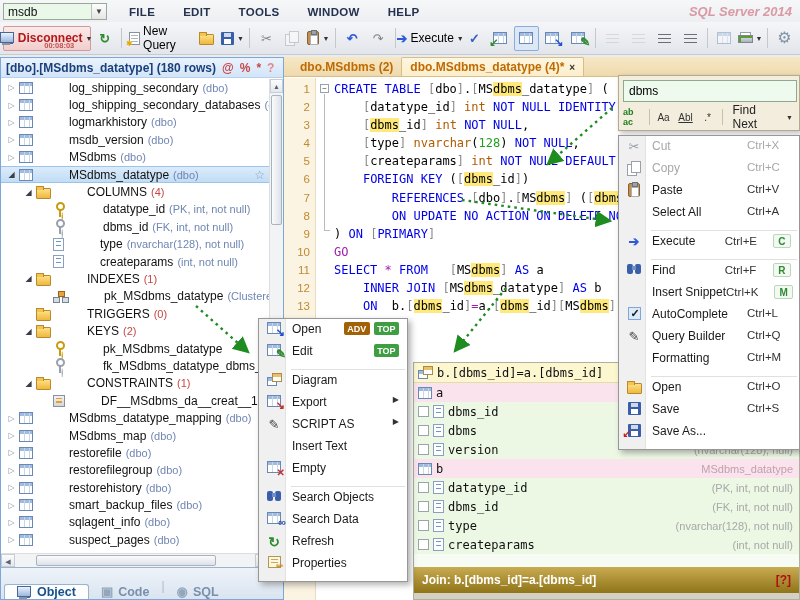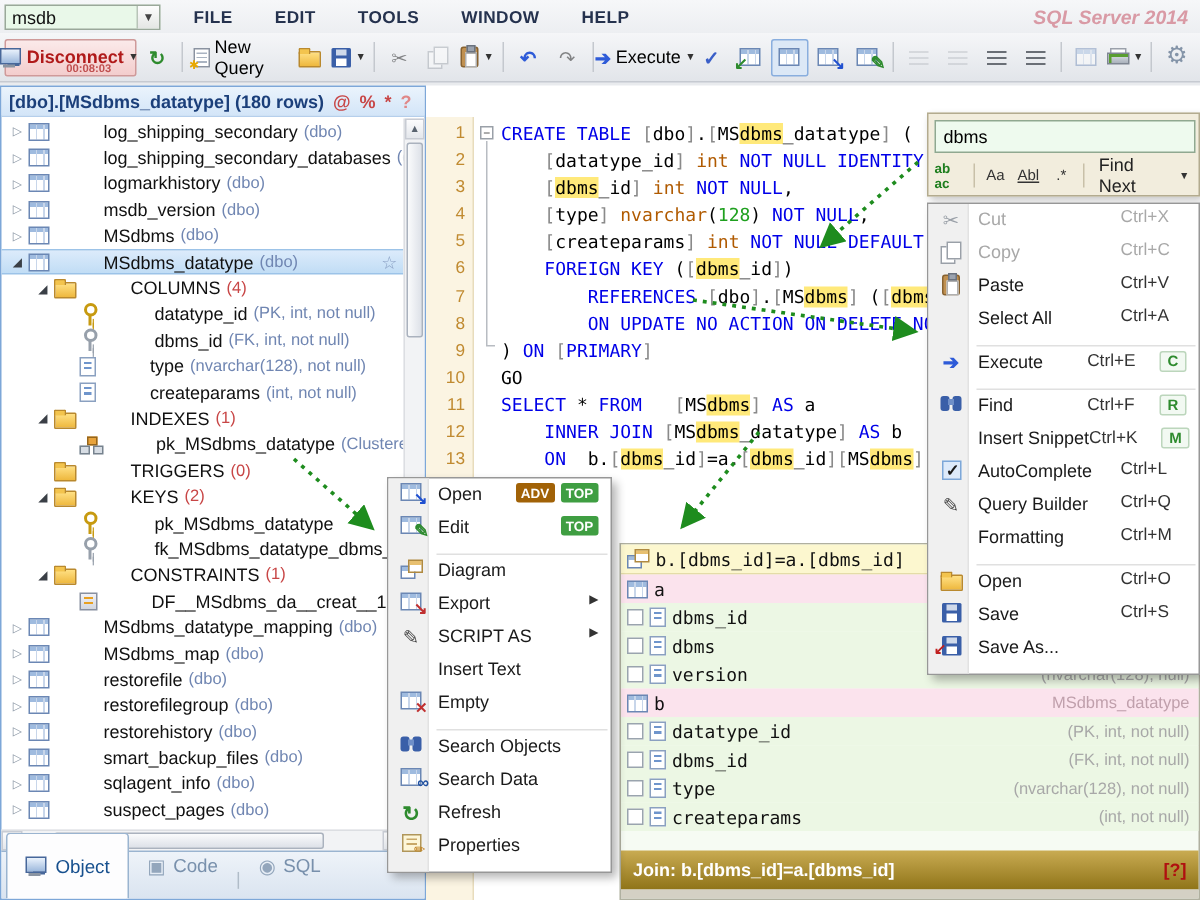--- a/index.html
+++ b/index.html
@@ -106,40 +106,40 @@
   .sfx.count { color:#c84646; }
   .star { position:absolute; right:4px; color:#8aa0c4; font-size:12px; }
   #vscroll { position:absolute; right:0; top:21px; width:14px; bottom:46px; background:#f2f3f5; border-left:1px solid #dcdee2; }
   #vscroll .up { position:absolute; top:0; left:0; right:0; height:14px; text-align:center; font-size:7px; color:#5a6470; line-height:14px; background:linear-gradient(#fcfcfd,#e4e7ec); border:1px solid #c8ccd4; }
   #vscroll .thumb { position:absolute; top:16px; left:1px; width:11px; height:130px; background:linear-gradient(90deg,#fafbfc,#dde1e8); border:1px solid #aab2be; border-radius:2px; }
   #hscroll { position:absolute; left:0; right:14px; bottom:32px; height:14px; background:#f2f3f5; border-top:1px solid #dcdee2; }
   #hscroll .la,#hscroll .ra { position:absolute; top:0; width:14px; height:13px; font-size:7px; color:#5a6470; text-align:center; line-height:13px; background:linear-gradient(#fcfcfd,#e4e7ec); border:1px solid #c8ccd4; }
   #hscroll .la { left:0; } #hscroll .ra { right:0; }
   #hscroll .thumb { position:absolute; left:35px; top:1px; width:180px; height:11px; background:linear-gradient(#fafbfc,#dde1e8); border:1px solid #aab2be; border-radius:2px; }
   #xtabs { position:absolute; left:0; right:0; bottom:0; height:32px; background:linear-gradient(#eef3f9,#dae4f0); border-top:1px solid #9ab4d0; display:flex; align-items:flex-end; padding:0 3px; }
-  .xtab { height:44px; display:flex; align-items:center; gap:5px; padding:0 12px; color:#7890ac; font-weight:normal; font-size:12.5px; }
+  .xtab { height:15px; display:flex; align-items:center; gap:5px; padding:0 12px; color:#7890ac; font-weight:bold; font-size:12.5px; }
   .xtab.active { background:#fdfdfe; border:1px solid #9ab4d0; border-bottom:none; border-radius:3px 3px 0 0; color:#17508e; }
   .xtab-sep { color:#b0bcc8; margin:0 0 6px; }
 
   
   #editor { left:284px; top:57px; width:516px; height:543px; background:#fff; }
   #etabs { position:absolute; left:0; top:0; right:0; height:20px; background:linear-gradient(#f6e7c4,#eedaae); border-bottom:1px solid #d9bd84; display:flex; align-items:flex-end; padding-left:8px; }
   .etab { height:19px; padding:0 8px; display:flex; align-items:center; gap:5px; color:#c06a00; font-weight:bold; font-size:12px; }
   .etab.active { background:linear-gradient(#fdf6e0,#fbeecb); border:1px solid #d9bd84; border-bottom:none; border-radius:2px 2px 0 0; }
   .etab .x { color:#333; font-weight:bold; font-size:10px; }
   #gutter { position:absolute; left:0; top:21px; width:32px; bottom:0; background:#fbf4e2; border-right:1px solid #e8dcbc; text-align:right; padding:2px 5px 0 0; color:#c08a30; font-size:11.5px; }
   .gnum { height:18.1px; line-height:18.1px; }
   #fold { position:absolute; left:35px; top:21px; width:13px; bottom:0; }
   #fold .box { position:absolute; left:1px; top:6px; width:9px; height:9px; border:1px solid #9aa0a8; background:#fff; color:#444; font-size:8px; line-height:7px; text-align:center; }
   #fold .vline { position:absolute; left:5px; top:16px; width:1px; height:136px; background:#b8bcc2; }
   #fold .tick { position:absolute; left:5px; top:152px; width:6px; height:1px; background:#b8bcc2; }
   #code { position:absolute; left:50px; top:21px; right:0; bottom:0; padding-top:2px; font-family:"DejaVu Sans Mono",monospace; font-size:12px; white-space:pre; overflow:hidden; }
   .cline { height:18.1px; line-height:18.1px; }
   .c-k { color:#0000e8; } .c-t { color:#b05a00; } .c-n { color:#1fa01f; }
-  .c-p { color:#8a8a8a; } .c-i { color:#000; } .c-g { color:#000000; }
+  .c-p { color:#8a8a8a; } .c-i { color:#000; } .c-g { color:#a21caf; }
   .c-h { color:#000; background:#ffe97a; }
 
   
   #searchpanel { left:618px; top:75px; width:182px; height:56px; background:#f2eddd; border:1px solid #b3ab8f; box-shadow:2px 2px 5px rgba(0,0,0,.25); z-index:30; }
   #searchpanel input { position:absolute; left:4px; top:4px; width:174px; height:22px; background:#eefaee; border:1px solid #90a890; font-size:12px; padding:0 5px; font-family:"Liberation Sans",sans-serif; }
   #searchrow { position:absolute; left:4px; top:30px; right:0; height:22px; display:flex; align-items:center; gap:2px; }
   .sbtn { min-width:20px; height:20px; display:flex; align-items:center; justify-content:center; font-size:10px; color:#333; border-radius:2px; }
   .sbtn.rep { color:#1e7e1e; font-weight:bold; font-size:9px; }
   .sbtn.ww { text-decoration:underline; }
   .ssep { width:1px; height:16px; background:#c8c0a8; margin:0 2px; }
@@ -473,20 +473,29 @@
     </div>
     <span class="xtab-sep">|</span>
     <div class="xtab">
       <span class="glyph" style="color:#93a6bc;font-size:13px">◉</span>
       <span>SQL</span>
     </div>
   </div>
 </div>
 
 <div id="editor" class="abs">
+  <div id="etabs">
+    <div class="etab">
+      <span>dbo.MSdbms (2)</span>
+    </div>
+    <div class="etab active">
+      <span>dbo.MSdbms_datatype (4)*</span>
+      <span class="x">×</span>
+    </div>
+  </div>
   <div id="gutter">
       <div class="gnum">1</div>
       <div class="gnum">2</div>
       <div class="gnum">3</div>
       <div class="gnum">4</div>
       <div class="gnum">5</div>
       <div class="gnum">6</div>
       <div class="gnum">7</div>
       <div class="gnum">8</div>
       <div class="gnum">9</div>

